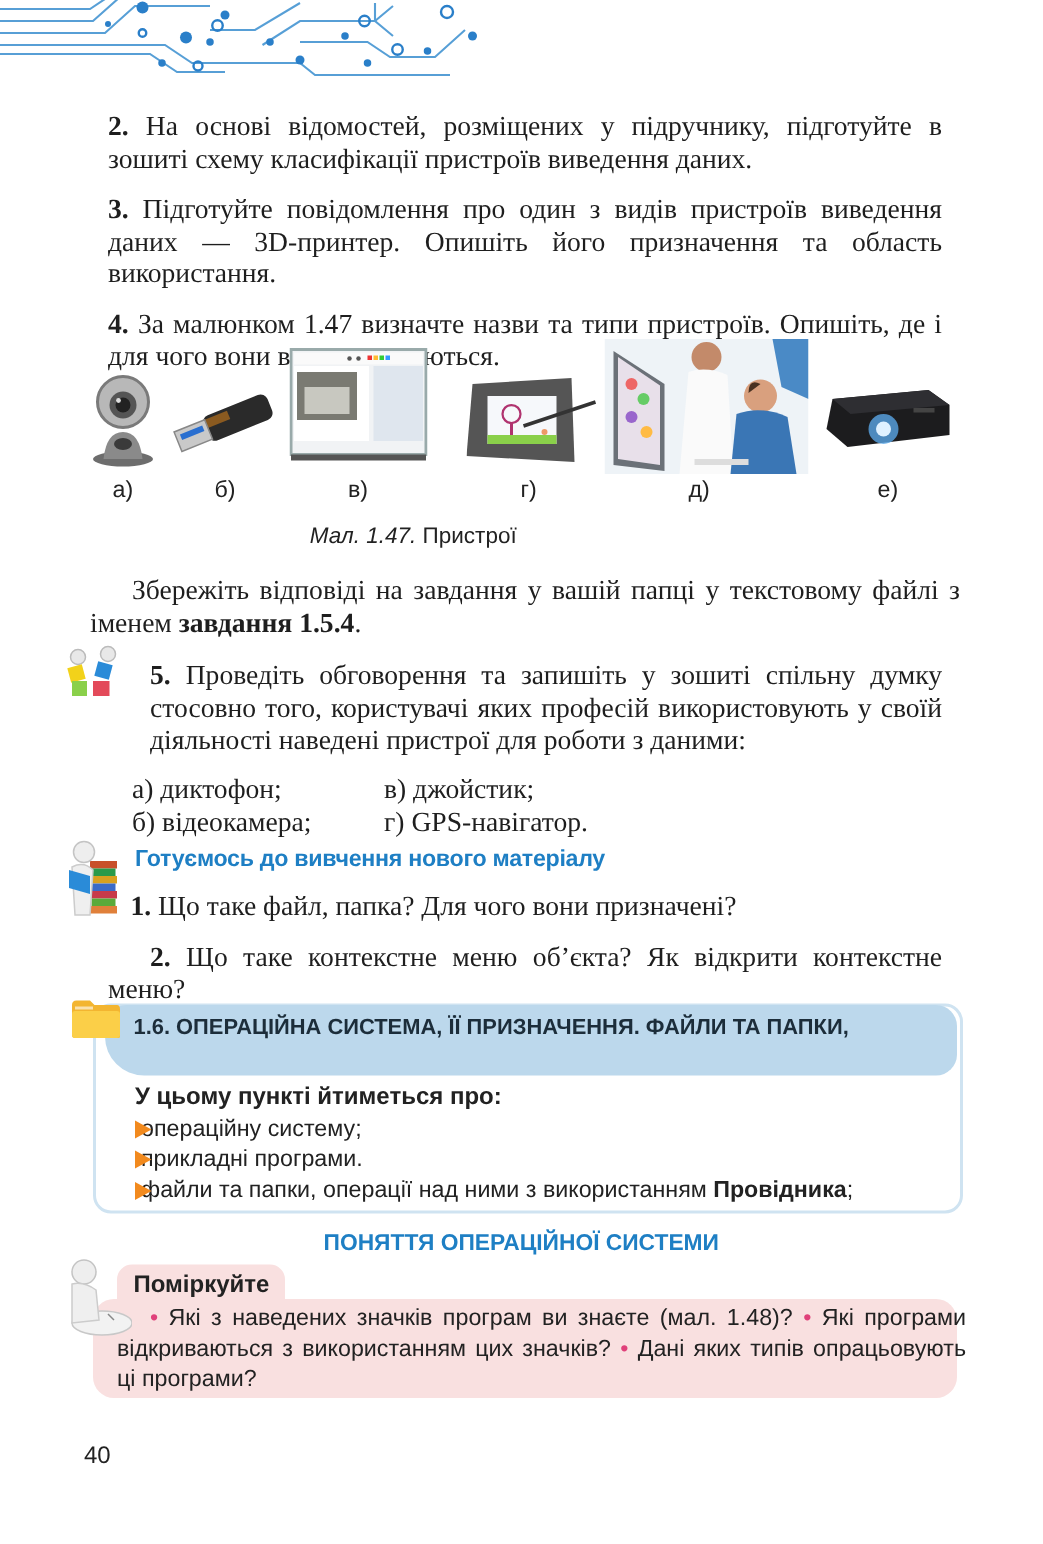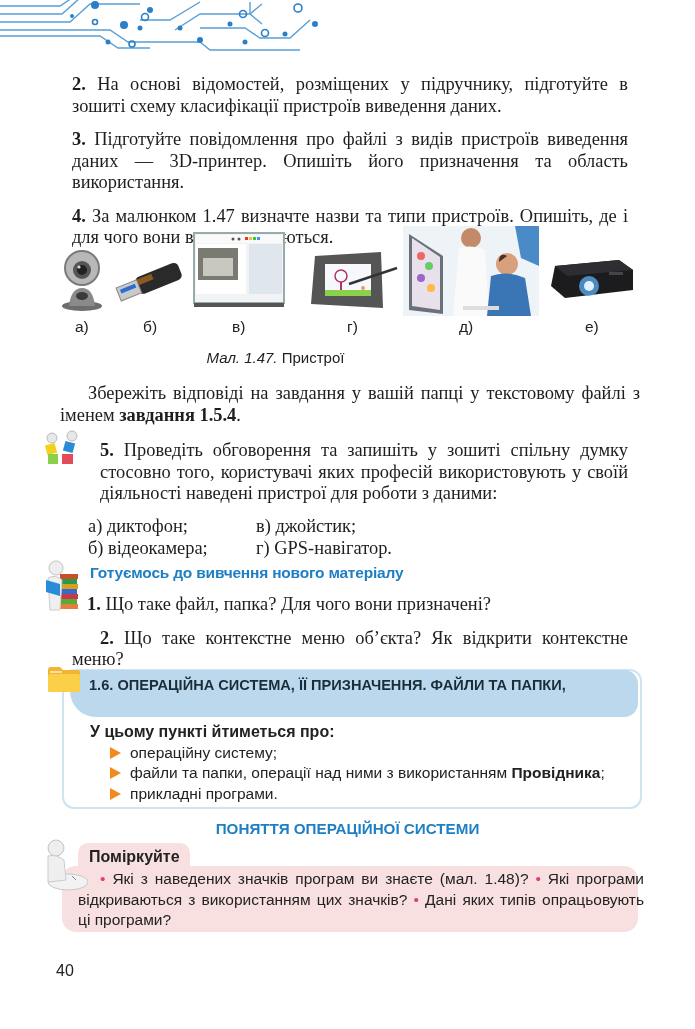--- a/index.html
+++ b/index.html
@@ -29,21 +29,21 @@
   .section-box { position: absolute; left: 62px; top: 669px; width: 576px; height: 136px;
     border: 2px solid #cfe3f1; border-radius: 12px; background: #fff; }
   .section-title { position: absolute; left: 70px; top: 670px; width: 568px; height: 47px;
     background: #bcd8ec; border-radius: 14px 14px 14px 26px; }
   .section-title-text { position: absolute; left: 89px; top: 676px; width: 540px;
     font-family: "Liberation Sans", sans-serif; font-weight: bold; font-size: 14.6px; line-height: 19px; color: #1c2d3a; }
   .section-title-text div:nth-child(2) { padding-left: 33px; }
   .folder { position: absolute; left: 47px; top: 666px; width: 34px; height: 27px; }
   .intro { position: absolute; left: 90px; top: 722px; width: 550px; font-family: "Liberation Sans", sans-serif; font-size: 15.5px; line-height: 20.5px; color: #222; }
   .intro .lead { font-weight: bold; font-size: 16px; }
-  .intro .item { position: relative; padding-left: 20px; margin-left: 20px; }
+  .intro .item { position: relative; padding-left: 4px; }
   .intro .tri { position: absolute; left: 0; top: 4px; width: 0; height: 0; border-top: 6px solid transparent; border-bottom: 6px solid transparent; border-left: 11px solid #f28a1e; }
 
   .sub-heading { position: absolute; top: 820px; left: 0; width: 695px; text-align: center;
     font-family: "Liberation Sans", sans-serif; font-weight: bold; color: #1e7fc4; font-size: 15.2px; }
 
   .think-tab { position: absolute; left: 78px; top: 843px; width: 112px; height: 30px; background: #f9e0e0; border-radius: 10px 10px 0 0; }
   .think-box { position: absolute; left: 62px; top: 866px; width: 576px; height: 66px; background: #f9e0e0; border-radius: 14px; }
   .think-title { position: absolute; left: 89px; top: 848px; font-family: "Liberation Sans", sans-serif; font-weight: bold; font-size: 16px; color: #222; }
   .think-text { position: absolute; left: 66px; top: 869px; width: 566px; font-family: "Liberation Sans", sans-serif; font-size: 15.5px; line-height: 20.5px; color: #222; text-align: justify; text-indent: 22px; margin-left: 12px; }
   .dot { color: #e0407a; }
@@ -84,21 +84,21 @@
       <circle cx="265" cy="33" r="3.5"></circle>
       <circle cx="243" cy="14" r="3.5"></circle>
     <circle cx="298" cy="8" r="4"></circle>
       <circle cx="132" cy="44" r="3"></circle>
       <circle cx="95" cy="22" r="2.5"></circle>
   </g>
 </svg>
 
 <div class="serif-block" style="top:62px;">
   <p><span class="bold">2.</span> <span>На основі відомостей, розміщених у підручнику, підготуйте в зошиті схему класифікації пристроїв виведення даних.</span></p>
-  <p><span class="bold">3.</span> <span>Підготуйте повідомлення про файлі з видів пристроїв виведення даних — 3D-принтер. Опишіть його призначення та область використання.</span></p>
+  <p><span class="bold">3.</span> <span>Підготуйте повідомлення про один з видів пристроїв виведення даних — 3D-принтер. Опишіть його призначення та область використання.</span></p>
   <p><span class="bold">4.</span> <span>За малюнком 1.47 визначте назви та типи пристроїв. Опишіть, де і для чого вони використовуються.</span></p>
 </div>
 
 <div class="figure-row">
 
   <svg class="dev" style="left:4px; top:22px;" width="46" height="64" viewBox="0 0 46 64">
     <ellipse cx="23" cy="58" rx="20" ry="5" fill="#6d6d6d"></ellipse>
     <path d="M10 58 Q12 40 23 40 Q34 40 36 58 Z" fill="#8a8a8a"></path>
     <ellipse cx="23" cy="48" rx="6" ry="4" fill="#3a3a3a"></ellipse>
     <circle cx="23" cy="20" r="17" fill="#b8b8b8" stroke="#7a7a7a" stroke-width="2"></circle>
@@ -237,22 +237,22 @@
   <path d="M1 4 Q1 1 4 1 H13 L16 4 H31 Q33 4 33 7 V25 Q33 26 31 26 H3 Q1 26 1 24 Z" fill="#f3b530"></path>
   <rect x="1" y="8" width="32" height="18" rx="2" fill="#fbcf48"></rect>
   <rect x="3" y="5" width="12" height="2" fill="#fff" opacity="0.6"></rect>
 </svg>
 <div class="section-title-text">
   <div>1.6. ОПЕРАЦІЙНА СИСТЕМА, ЇЇ ПРИЗНАЧЕННЯ. ФАЙЛИ ТА ПАПКИ,</div>
 </div>
 <div class="intro">
   <div class="lead">У цьому пункті йтиметься про:</div>
   <div class="item"><span class="tri"></span><span>операційну систему;</span></div>
+  <div class="item"><span class="tri"></span><span>прикладні програми.</span></div>
   <div class="item"><span class="tri"></span><span>файли та папки, операції над ними з використанням </span><b>Провідника</b><span>;</span></div>
-  <div class="item"><span class="tri"></span><span>прикладні програми.</span></div>
 </div>
 
 <div class="sub-heading">ПОНЯТТЯ ОПЕРАЦІЙНОЇ СИСТЕМИ</div>
 
 <div class="think-tab"></div>
 <div class="think-box"></div>
 <svg class="sidebar-icon" style="left:38px; top:838px;" width="50" height="54" viewBox="0 0 50 54">
   <ellipse cx="30" cy="44" rx="20" ry="8" fill="#f2f2f2" stroke="#c8c8c8"></ellipse>
   <line x1="34" y1="38" x2="38" y2="42" stroke="#888"></line>
   <circle cx="18" cy="10" r="8" fill="#eeeeee" stroke="#c4c4c4"></circle>

